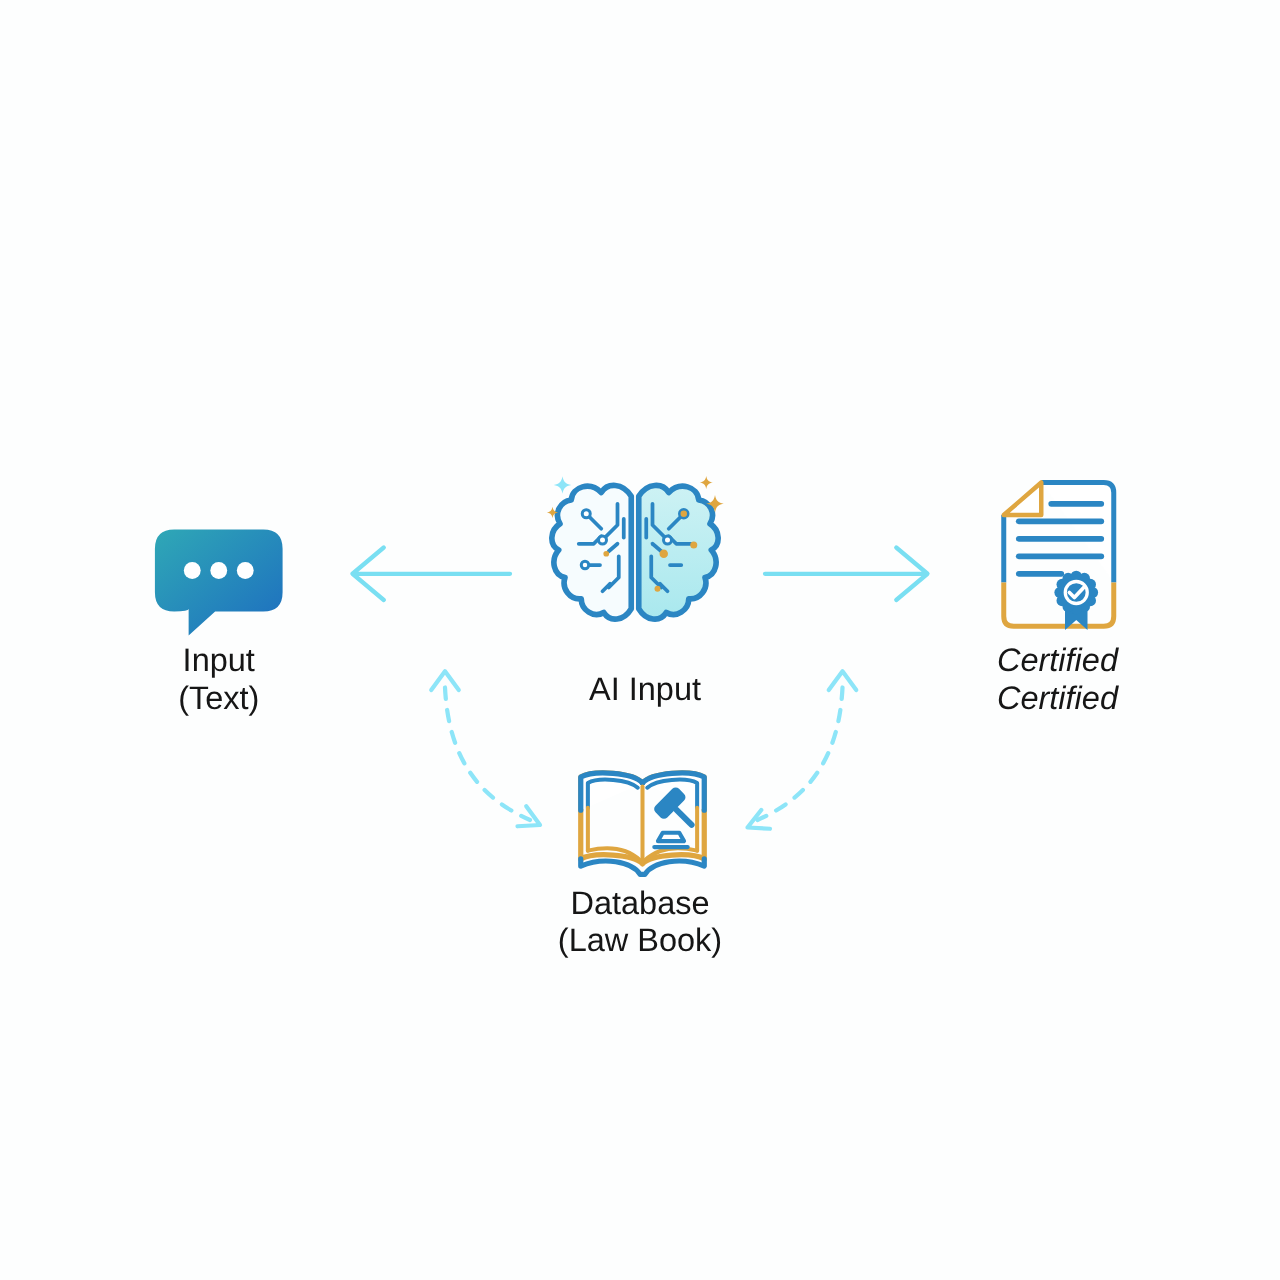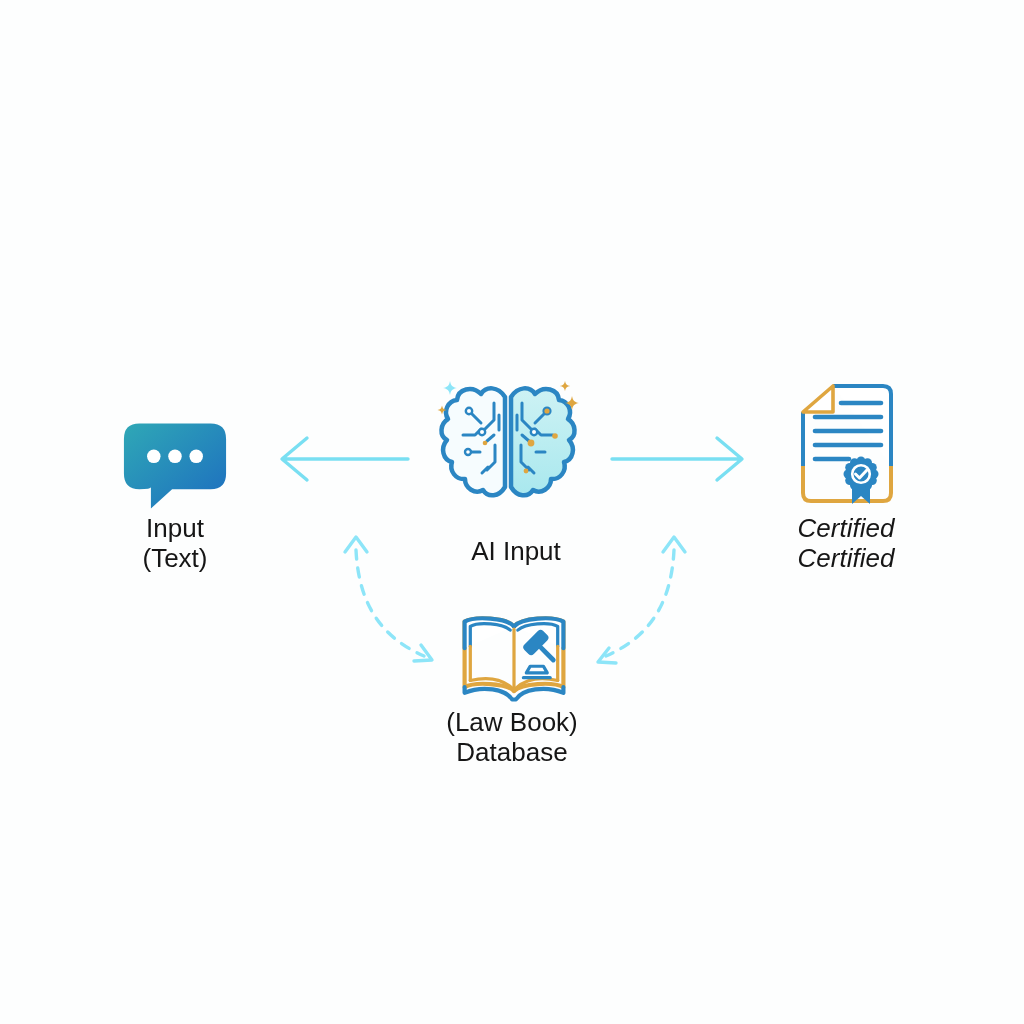--- a/index.html
+++ b/index.html
@@ -214,17 +214,17 @@
     <g>
       <g transform="translate(88,30) rotate(45)">
         <rect x="-7" y="-14" width="14" height="28" rx="4" class="f-b"></rect>
         <line x1="8" y1="0" x2="26" y2="0" class="st-b" stroke-width="5" stroke-linecap="round"></line>
       </g>
       <path class="st-b f-w" stroke-width="3.4" stroke-linejoin="round" d="M82,55 L96,55 L100,62 L78,62 Z"></path>
       <line x1="75" y1="67" x2="103" y2="67" class="st-b" stroke-width="3.6" stroke-linecap="round"></line>
     </g>
   </svg>
   <div class="label" style="left:402px;top:707px;">
+    <div>Database</div>
     <div>(Law Book)</div>
-    <div>Database</div>
   </div>
 
 </div>
 
 </body></html>

